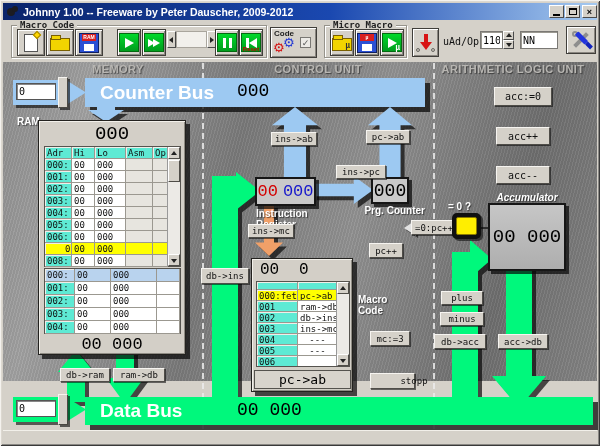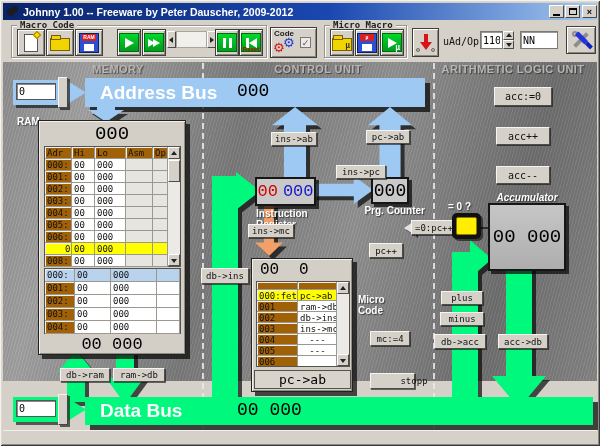--- a/index.html
+++ b/index.html
@@ -86,21 +86,21 @@
   .box{position:absolute;background:#c9c9c9;border:2px solid #161616;box-shadow:3px 3px 0 rgba(5,5,5,.7);
     display:flex;align-items:center;justify-content:center;font-family:"Liberation Mono",monospace;color:#000;}
   .b{position:absolute;display:flex;align-items:center;justify-content:center;background:#d5d1c9;
      border:1px solid;border-color:#f6f4f0 #4f4d48 #4f4d48 #f6f4f0;box-shadow:1px 1px 0 rgba(5,5,5,.55);
      font:9px "DejaVu Sans Mono",monospace;color:#111;white-space:nowrap;}
   .bL{font-size:10px;}
   
   .trow{display:flex;}
   .cell{border-right:1px solid #9b9890;border-bottom:1px solid #9b9890;padding:1px 0 0 2px;overflow:hidden;
     white-space:nowrap;height:12px;font:9px "DejaVu Sans Mono",monospace;color:#111;}
-  .ca{background:#a16207;box-shadow:inset 1px 1px 0 #f0eee8;}
+  .ca{background:#5eead4;box-shadow:inset 1px 1px 0 #f0eee8;}
   .cw{background:#fff;}
   .ce{background:#e7e5df;}
   .hlY>.cell{background:#ffff00;}
   .hlB>.cell{background:#b9d3ee;}
   .tblframe{position:absolute;border:1px solid #55534e;background:#fff;}
   .vs{position:absolute;top:0;right:0;width:13px;bottom:0;background:#eceae6;border-left:1px solid #999;}
   .vsb{position:absolute;left:0;width:12px;height:12px;background:#d5d1c9;border:1px solid;
     border-color:#fff #4f4d48 #4f4d48 #fff;display:flex;align-items:center;justify-content:center;}
   .vthumb{position:absolute;left:0;width:12px;background:#d5d1c9;border:1px solid;border-color:#fff #4f4d48 #4f4d48 #fff;}
   .bigval{font-family:"Liberation Mono",monospace;color:#000;text-align:center;}
@@ -236,21 +236,21 @@
   </div>
 
   <div class="main">
     <div class="sechdr" style="left:40px;width:150px;">MEMORY</div>
     <div class="sechdr" style="left:230px;width:170px;">CONTROL UNIT</div>
     <div class="sechdr" style="left:430px;width:160px;">ARITHMETIC LOGIC UNIT</div>
     <div class="sep" style="left:199px;"></div>
     <div class="sep" style="left:430px;"></div>
 
     <div class="bus busblue" style="left:82px;top:16px;width:340px;height:29px;">
-      <span class="buslbl">Address Bus</span>
+      <span class="buslbl">Counter Bus</span>
       <span class="busval">000</span>
     </div>
     <div class="busback busblue" style="left:10px;top:18px;width:48px;height:25px;"></div>
     <span class="btri blue" style="left:63px;top:18px;width:20px;height:25px;clip-path:polygon(0 0,100% 50%,0 100%);"></span>
     <input class="businput" style="left: 13px; top: 21px; width: 40px; height: 17px;" value="0">
     <div class="slider" style="left:55px;top:15px;width:10px;height:31px;"></div>
 
     <div class="arrow" style="left:85px;top:44px;width:36px;height:16px;">
       <span class="shp blue" style="left:0;top:0;width:36px;height:16px;clip-path:polygon(25% 0,75% 0,75% 25%,100% 25%,50% 100%,0 25%,25% 25%);"></span>
     </div>
@@ -480,32 +480,32 @@
             </div>
           <div class="vsb" style="bottom:0;">
               <span class="tD"></span>
             </div>
         </div>
       </div>
       <div style="position:absolute;left:2px;top:111px;width:97px;height:19px;border:1px solid #55534e;background:#d8d4cc;
            display:flex;align-items:center;justify-content:center;font:13px 'DejaVu Sans Mono',monospace;color:#000;">pc-&gt;ab</div>
     </div>
     <span class="wlbl" style="left:355px;top:232px;">
-      <span style="display:block;">Micro</span>
+      <span style="display:block;">Macro</span>
       <span style="display:block;">Code</span>
     </span>
 
     <div class="b" style="left:268px;top:70px;width:46px;height:14px;">ins-&gt;ab</div>
     <div class="b" style="left:363px;top:68px;width:44px;height:14px;">pc-&gt;ab</div>
     <div class="b" style="left:333px;top:103px;width:50px;height:14px;">ins-&gt;pc</div>
     <div class="b" style="left:245px;top:162px;width:46px;height:14px;">ins-&gt;mc</div>
     <div class="b" style="left:198px;top:206px;width:48px;height:16px;">db-&gt;ins</div>
     <div class="b" style="left:360px;top:158px;width:46px;height:15px;margin-left:48px;">=0:pc++</div>
     <div class="b" style="left:366px;top:181px;width:34px;height:15px;">pc++</div>
-    <div class="b" style="left:367px;top:269px;width:40px;height:15px;">mc:=4</div>
+    <div class="b" style="left:367px;top:269px;width:40px;height:15px;">mc:=3</div>
     <div class="b" style="left:367px;top:311px;width:40px;height:16px;padding-left:43px;">stopp</div>
 
     <div class="b bL" style="left:491px;top:25px;width:58px;height:19px;">acc:=0</div>
     <div class="b bL" style="left:493px;top:65px;width:54px;height:18px;">acc++</div>
     <div class="b bL" style="left:493px;top:104px;width:54px;height:18px;">acc--</div>
     <span class="wlbl" style="left:485px;top:130px;width:78px;text-align:center;font-style:italic;">Accumulator</span>
     <span class="wlbl" style="left:445px;top:139px;">= 0 ?</span>
     <div class="led" style="left:449px;top:151px;width:29px;height:26px;">
         <i></i>
       </div>

